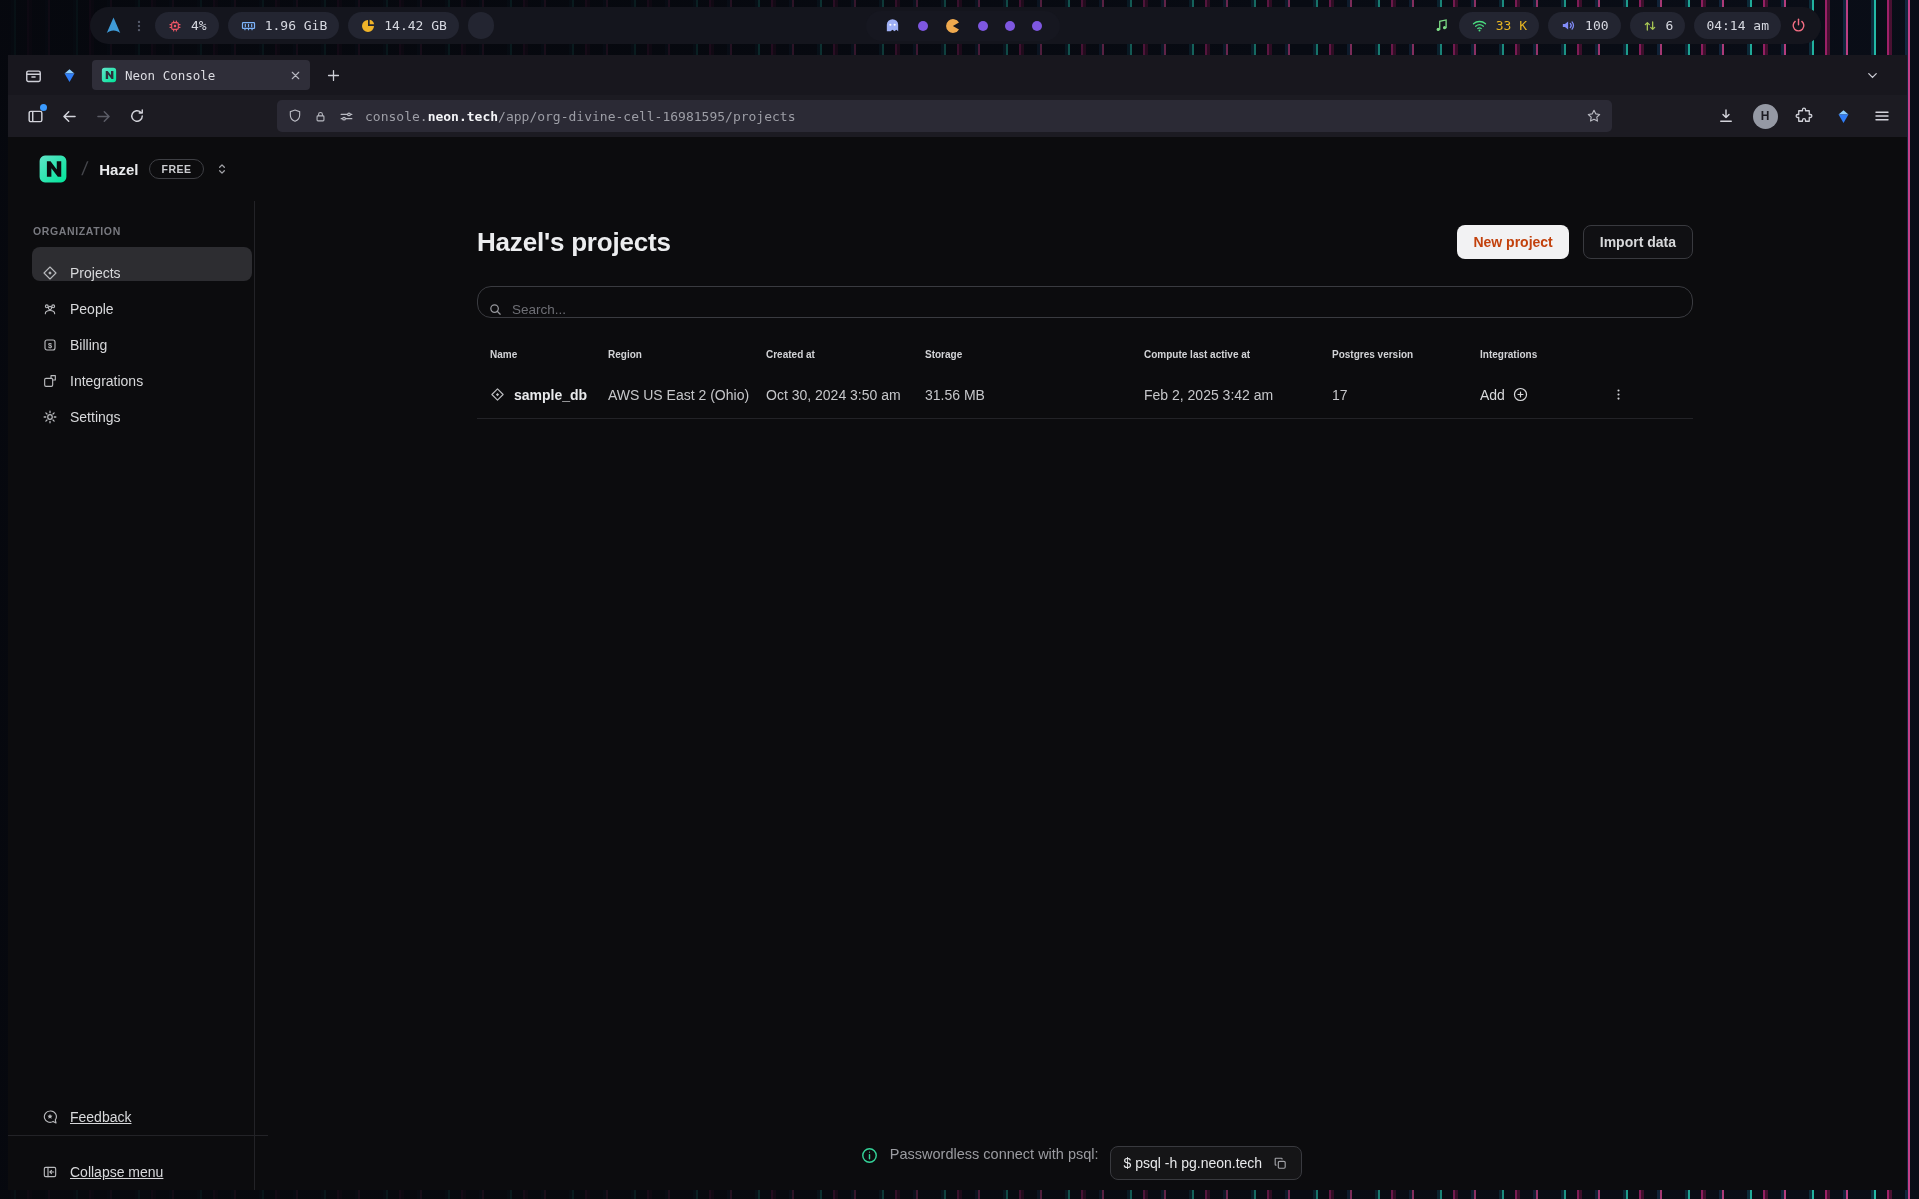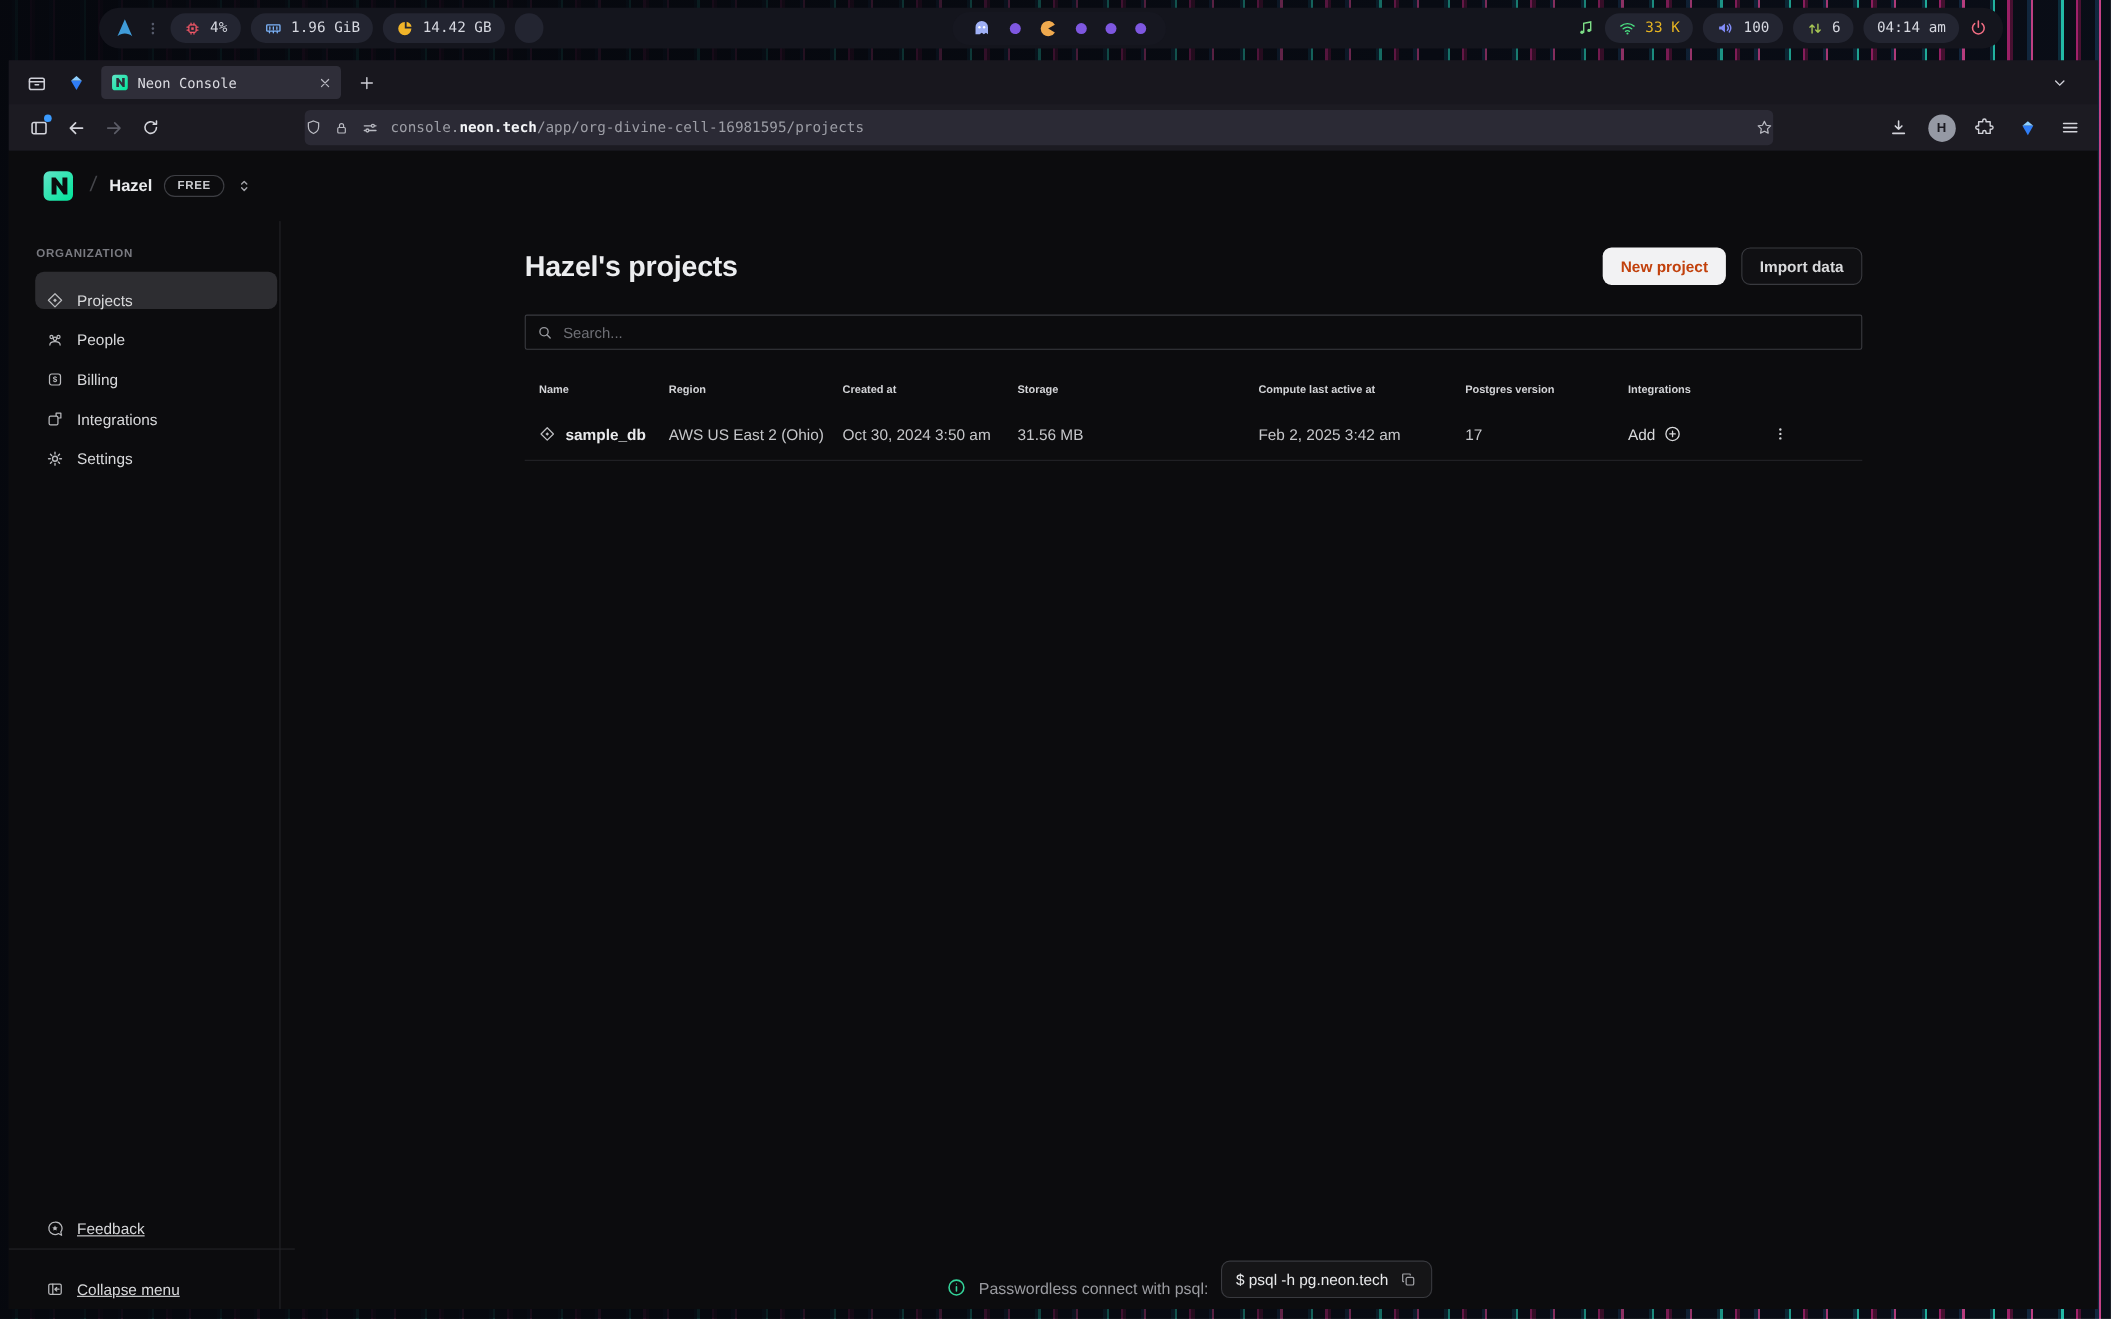--- a/index.html
+++ b/index.html
@@ -42,21 +42,21 @@
   .tab{height:30px; width:218px; background:#2f2e39; border-radius:4px; display:flex; align-items:center; gap:8px; padding:0 8px 0 9px;
        font-family:"DejaVu Sans Mono", monospace; font-size:12.5px; color:#dcdce2;}
   .tab-close{margin-left:auto;color:#b8b8c1;display:flex;}
   .tab-bar .overflow{margin-left:auto;}
 
   .nav-bar{height:42px; display:flex; align-items:center; gap:4px; padding:0 10px 0 12px; background:#1c1b22;}
   .nav-btn{width:30px;height:30px;display:flex;align-items:center;justify-content:center;color:#d3d4db;border-radius:4px;position:relative;}
   .nav-btn.disabled{color:#5b5c66;}
   .nav-dot{position:absolute; top:3px; right:3px; width:7px; height:7px; border-radius:50%; background:#3b9bff;}
   .url-bar{height:32px; width:1335px; margin-left:121px; background:#2b2a35; border-radius:5px;
-    display:flex; align-items:center; gap:10px; padding:0 0;
+    display:flex; align-items:center; gap:10px; padding:0 10px;
     font-family:"DejaVu Sans Mono", monospace; font-size:13px; color:#9d9ea6;}
   .url-text{flex:1; white-space:nowrap; overflow:hidden;}
   .url-text b{color:#f3f4f7; font-weight:700;}
   .url-icon{color:#b9bac2; display:flex;}
   .nav-right{margin-left:auto; display:flex; align-items:center; gap:9px;}
   .acct-circle{width:25px;height:25px;border-radius:50%;background:#9599a4;color:#1c1b22;font-size:12px;font-weight:700;
     display:flex;align-items:center;justify-content:center;font-family:"Liberation Sans",sans-serif;}
 
   
   .app{flex:1; min-height:0; background:#0c0c0e; display:flex; flex-direction:column; color:#d6d7d9;}
@@ -88,34 +88,34 @@
   .side-divider{border-top:1px solid #232327; margin:10px -16px 10px -24px;}
 
   .main{flex:1; min-width:0; position:relative;}
   .content{width:1216px; margin-left:222px; padding-top:24px;}
   .title-row{height:34px; display:flex; align-items:center;}
   .page-title{font-size:26px; font-weight:700; color:#ecedef; letter-spacing:-.2px;}
   .title-actions{margin-left:auto; display:flex; gap:14px;}
   .btn-dark{height:34px; background:#101013; border:1px solid #393a3f; color:#d8d9db; border-radius:8px; font-size:14px; font-weight:600; padding:0 16px; font-family:inherit;}
   .btn-white{height:34px; background:#f2f2f3; border:0; color:#c2410c; border-radius:8px; font-size:14px; font-weight:700; padding:0 16px; font-family:inherit;}
 
-  .search-box{margin-top:27px; height:32px; border:1px solid #3a3b40; border-radius:2px; display:flex; align-items:center; gap:9px; padding:0 10px; color:#97989d;}
+  .search-box{margin-top:27px; height:32px; border:1px solid #3a3b40; border-radius:14px; display:flex; align-items:flex-end; gap:9px; padding:0 10px; color:#97989d;}
   .search-box input{flex:1; background:transparent; border:0; outline:none; color:#e8e9eb; font-size:13.5px; font-family:inherit;}
   .search-box input::placeholder{color:#6e6f75;}
 
   .table{margin-top:19px;}
   .thead,.trow{display:grid; grid-template-columns:118px 158px 159px 219px 188px 148px 125px 1fr; align-items:center; padding-left:13px;}
   .thead{height:34px; font-size:10px; font-weight:700; color:#d2d3d6;}
   .trow{height:48px; border-bottom:1px solid #232327; font-size:14px; color:#c6c7ca;}
   .cell-name{display:flex; align-items:center; gap:9px; font-weight:700; color:#e9eaec;}
   .cell-name .ic{color:#bdbec1; display:flex;}
   .cell-int{display:flex; align-items:center; gap:7px; color:#d8d9db;}
   .row-menu{width:26px; height:30px; display:flex; align-items:center; justify-content:center; color:#d2d3d6;}
 
-  .psql-footer{position:absolute; left:0; right:0; bottom:10px; display:flex; align-items:flex-end; justify-content:center; gap:11px;}
+  .psql-footer{position:absolute; left:0; right:0; bottom:10px; display:flex; align-items:flex-start; justify-content:center; gap:11px;}
   .psql-label{font-size:14.5px; color:#9b9ca1;}
   .psql-cmd{height:34px; border:1px solid #393a3f; background:#151517; border-radius:8px; display:flex; align-items:center; gap:11px; padding:0 13px; font-size:14px; color:#e8e9eb;}
   .psql-cmd .ic{color:#a3a4a9; display:flex;}
 </style>
 </head>
 <body>
 
 <div class="system-bar">
   <div class="sb-group">
     <span>

